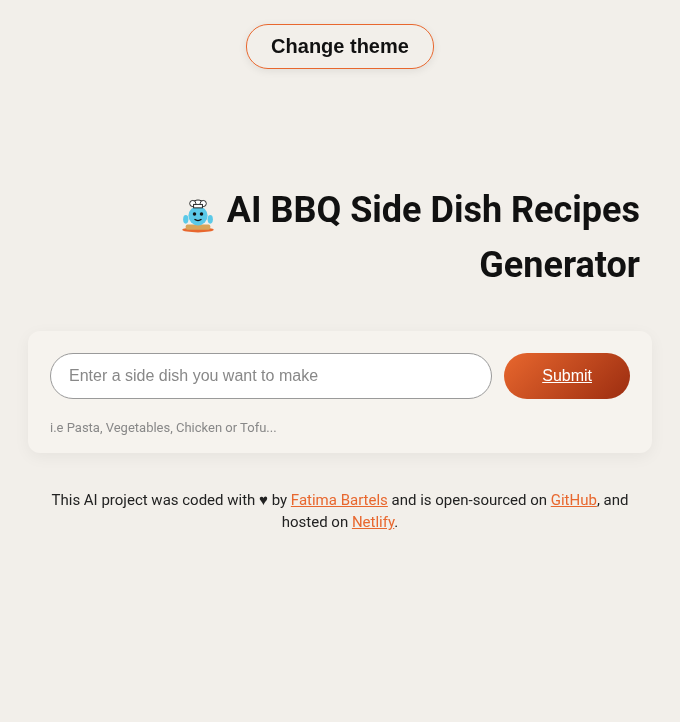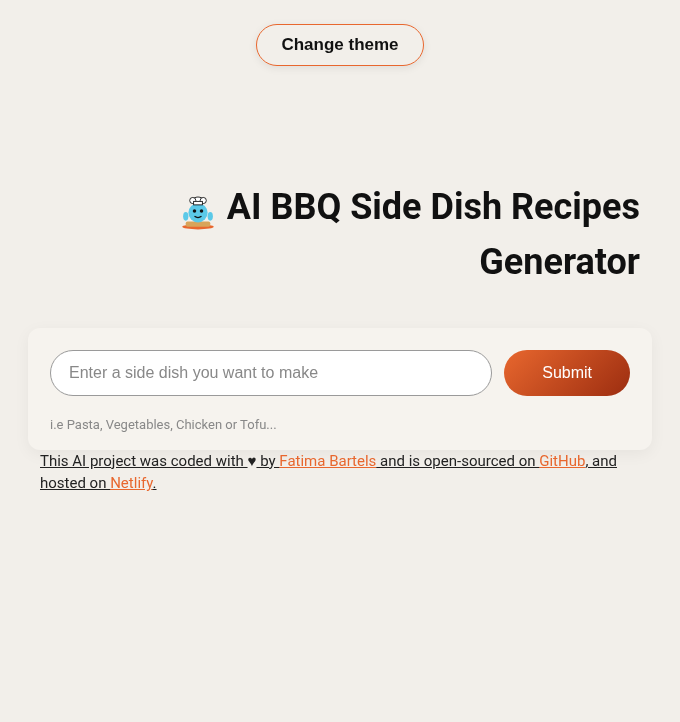--- a/index.html
+++ b/index.html
@@ -13,21 +13,21 @@
     .theme-btn-wrap {
       display: flex;
       justify-content: center;
       padding-top: 24px;
     }
     .theme-btn {
       background: transparent;
       border: 1.5px solid #e8672e;
       border-radius: 22px;
       padding: 10px 24px;
-      font-size: 17px;
+      font-size: 20px;
       font-weight: 600;
       color: #111;
       cursor: pointer;
       box-shadow: 0 2px 8px rgba(0,0,0,0.08);
     }
     .hero {
       text-align: right;
       margin-top: 115px;
       padding: 0 40px;
     }
@@ -72,33 +72,34 @@
     .text-input::placeholder { color: #888; }
     .submit-btn {
       background: linear-gradient(135deg, #e8672e 0%, #9c2d10 100%);
       border: none;
       border-radius: 24px;
       padding: 14px 38px;
       font-size: 16px;
       font-weight: 500;
       color: #fff;
       cursor: pointer;
+      text-decoration: underline;
     }
     .hint {
       margin-top: 21px;
       font-size: 13px;
       color: #888;
     }
     .footer {
-      text-align: left;
+      text-align: center;
+      margin-top: 36px;
       padding: 0 40px;
       font-size: 15px;
       color: #222;
       line-height: 1.5;
-      text-decoration: underline;
     }
     .footer a {
       color: #e8672e;
       text-decoration: underline;
     }
     .heart { display: inline-block; }
   </style>
 </head>
 <body>
 

